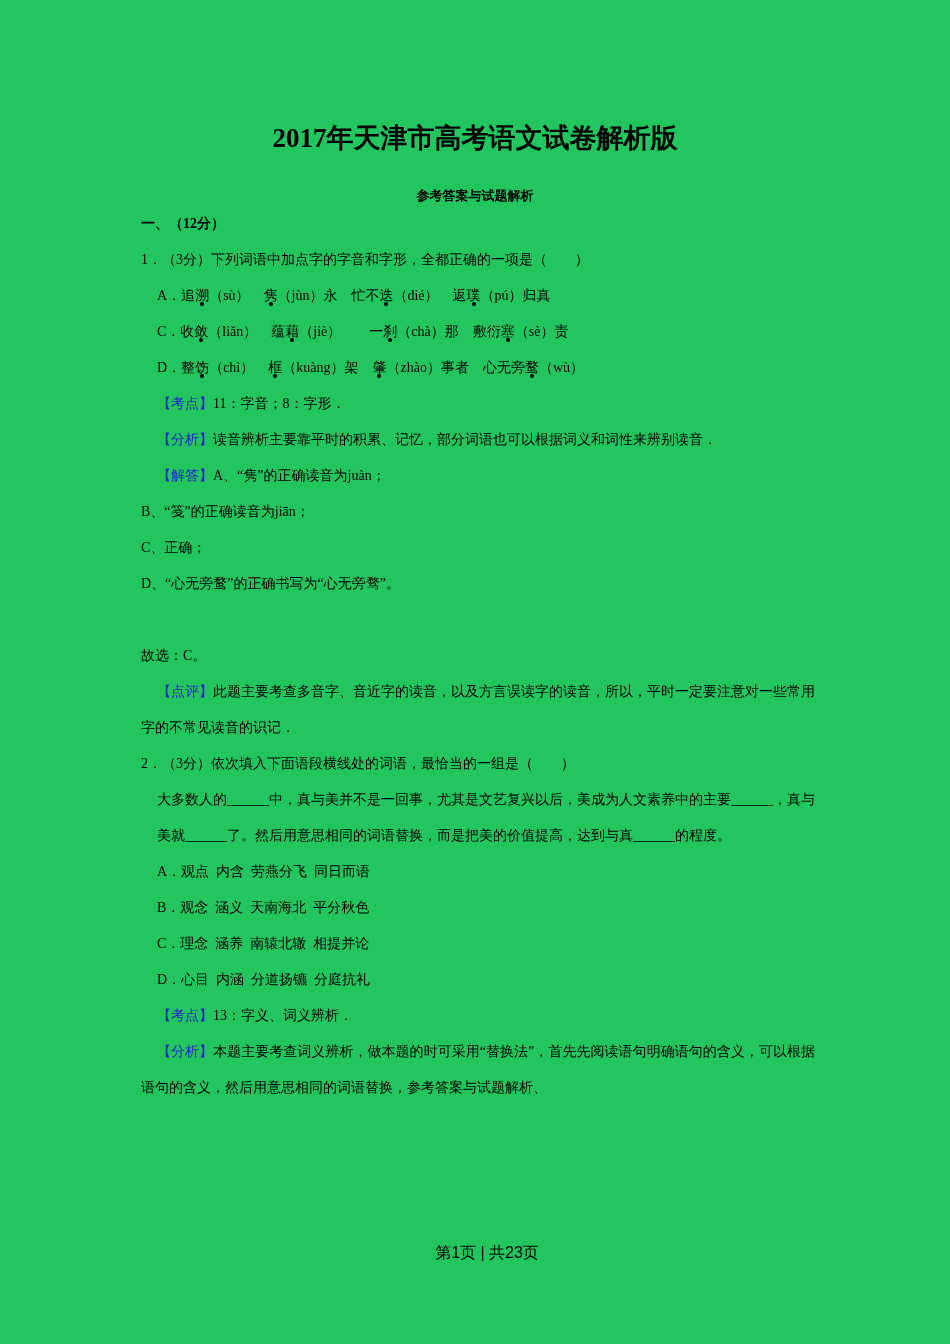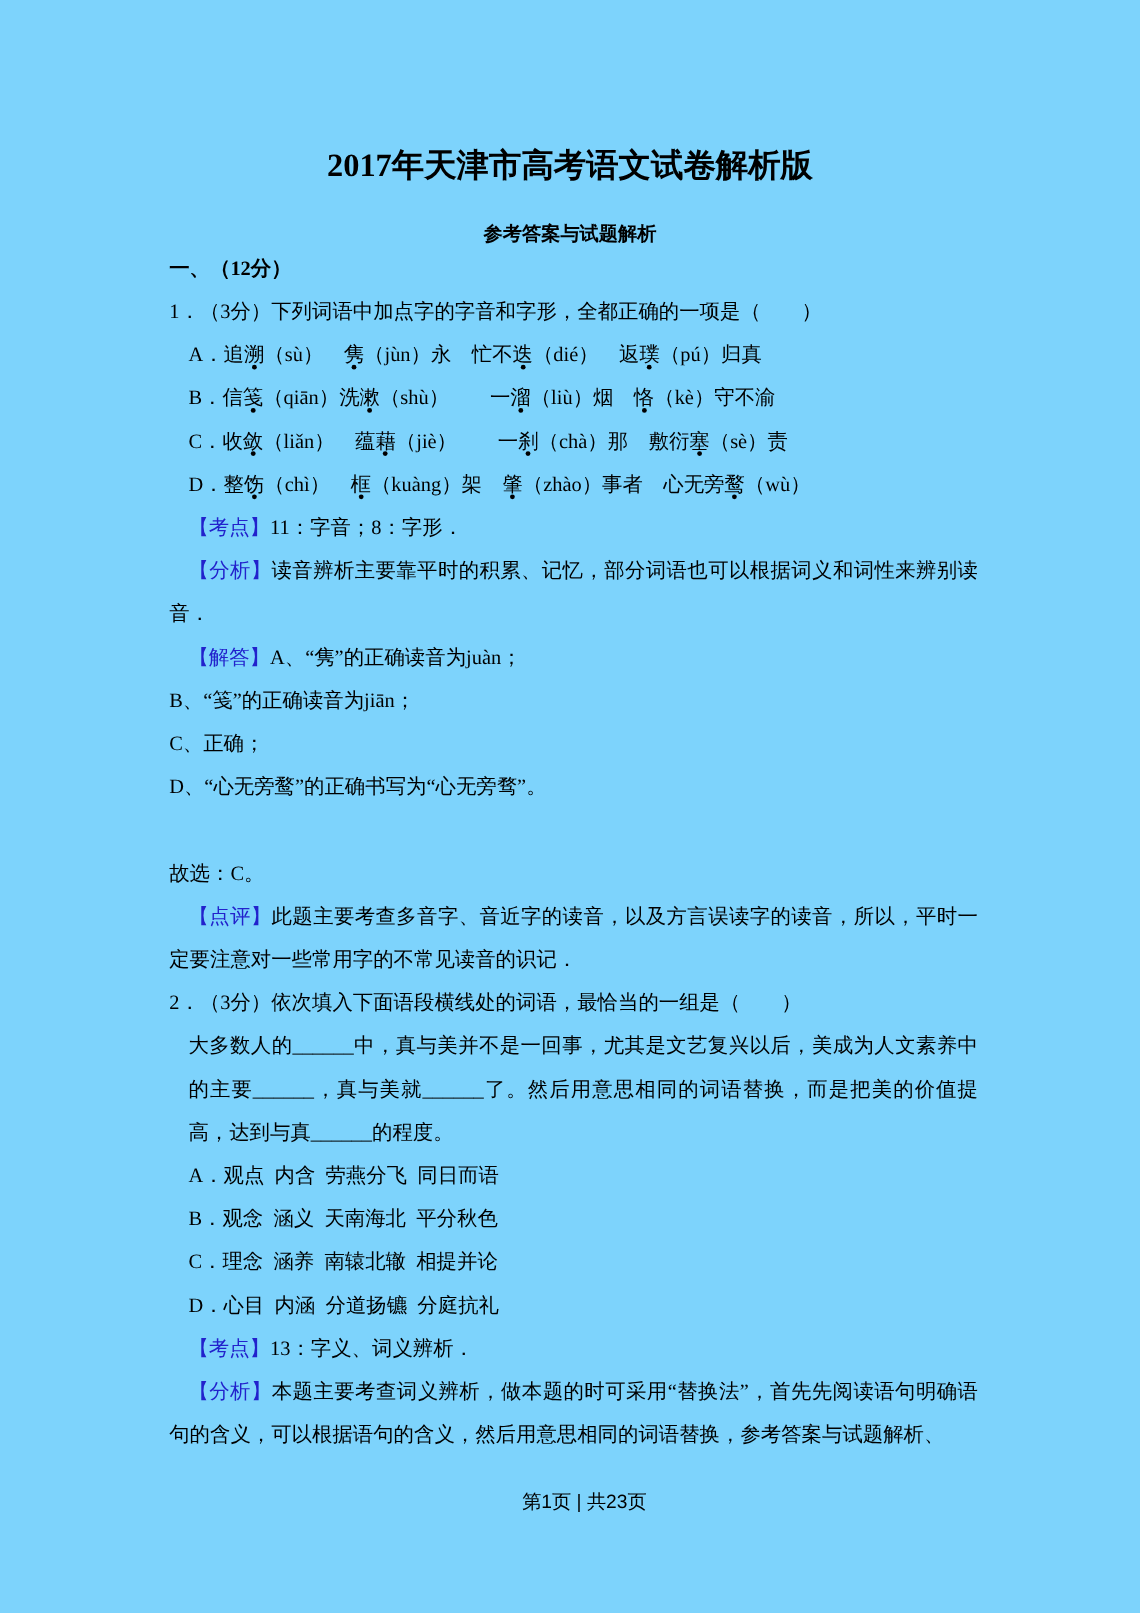--- a/index.html
+++ b/index.html
@@ -1,45 +1,45 @@
 <!DOCTYPE html>
 <html style="--label-blue: #2222CC;"><head>
 <meta charset="utf-8">
 <style>
   html,body{margin:0;padding:0;background:#fff;}
   .page{
     position:relative;
     width:950px;
     height:1344px;
-    background:#7dd3fc;
+    background:#22c55e;
     color:#000;
     font-family:"Liberation Serif","DejaVu Serif",serif;
     overflow:hidden;
   }
   .doc-title{
     padding-top:117px;
     text-align:center;
     font-size:27px;
     font-weight:bold;
     line-height:42px;
     white-space:pre-wrap;
   }
   .doc-subtitle{
     margin-top:27px;
     text-align:center;
-    font-size:16px;
+    font-size:13px;
     font-weight:bold;
     line-height:20px;
     font-family:"Liberation Sans","DejaVu Sans",sans-serif;
     white-space:pre-wrap;
   }
   .content{
     margin:0 0 0 141px;
     width:674px;
-    font-size:17px;
+    font-size:14px;
     line-height:36px;
   }
   .line{
     white-space:pre-wrap;
     text-align:justify;
     min-height:36px;
   }
   .sec-heading{font-weight:bold;}
   .opt{padding-left:16px;}
   .lbl-par{text-indent:16px;}
@@ -76,21 +76,20 @@
 
   <div class="doc-title">2017年天津市高考语文试卷解析版</div>
   <div class="doc-subtitle">参考答案与试题解析</div>
 
   <div class="content">
 
     <div class="line sec-heading">一、（12分）</div>
 
     <div class="line">1．（3分）下列词语中加点字的字音和字形，全都正确的一项是（　　）</div>
     <div class="line opt">A．追<span class="dot">溯</span>（sù）　<span class="dot">隽</span>（jùn）永　忙不<span class="dot">迭</span>（dié）　返<span class="dot">璞</span>（pú）归真</div>
-    <div class="line opt">B．信<span class="dot">笺</span>（qiān）洗<span class="dot">漱</span>（shù）　　一<span class="dot">溜</span>（liù）烟　<span class="dot">恪</span>（kè）守不渝</div>
     <div class="line opt">C．收<span class="dot">敛</span>（liǎn）　蕴<span class="dot">藉</span>（jiè）　　一<span class="dot">刹</span>（chà）那　敷衍<span class="dot">塞</span>（sè）责</div>
     <div class="line opt">D．整<span class="dot">饬</span>（chì）　<span class="dot">框</span>（kuàng）架　<span class="dot">肇</span>（zhào）事者　心无旁<span class="dot">鹜</span>（wù）</div>
 
     <div class="line lbl-par"><span class="blabel">【考点】</span><span>11：字音；8：字形．</span></div>
 
     <div class="line lbl-par"><span class="blabel">【分析】</span><span>读音辨析主要靠平时的积累、记忆，部分词语也可以根据词义和词性来辨别读音．</span></div>
 
     <div class="line lbl-par"><span class="blabel">【解答】</span><span>A、“隽”的正确读音为juàn；</span></div>
     <div class="line">B、“笺”的正确读音为jiān；</div>
     <div class="line">C、正确；</div>

